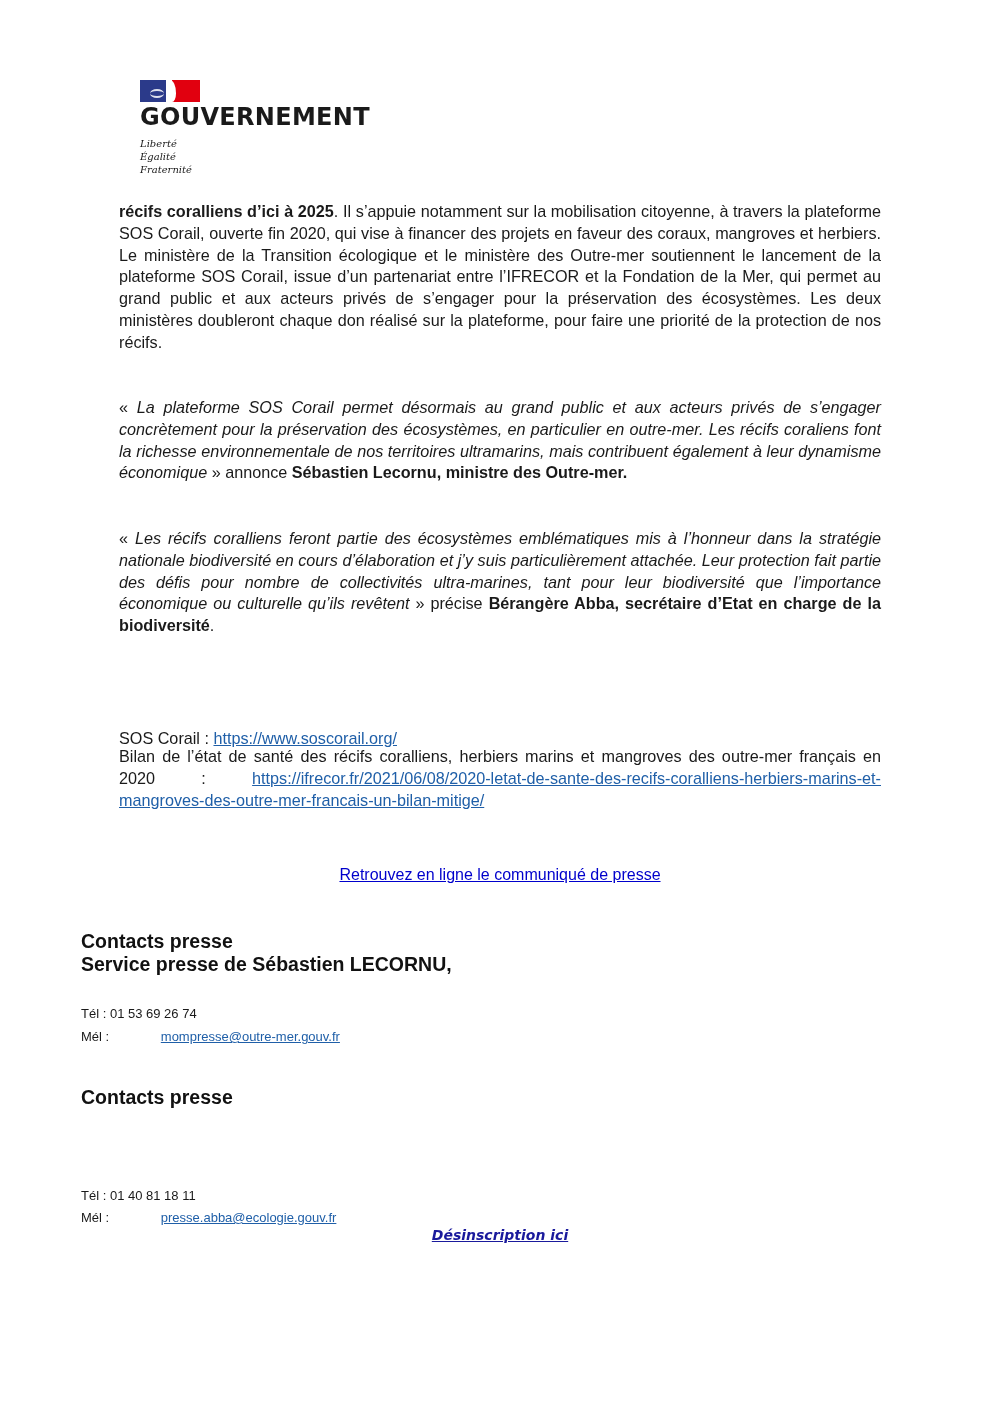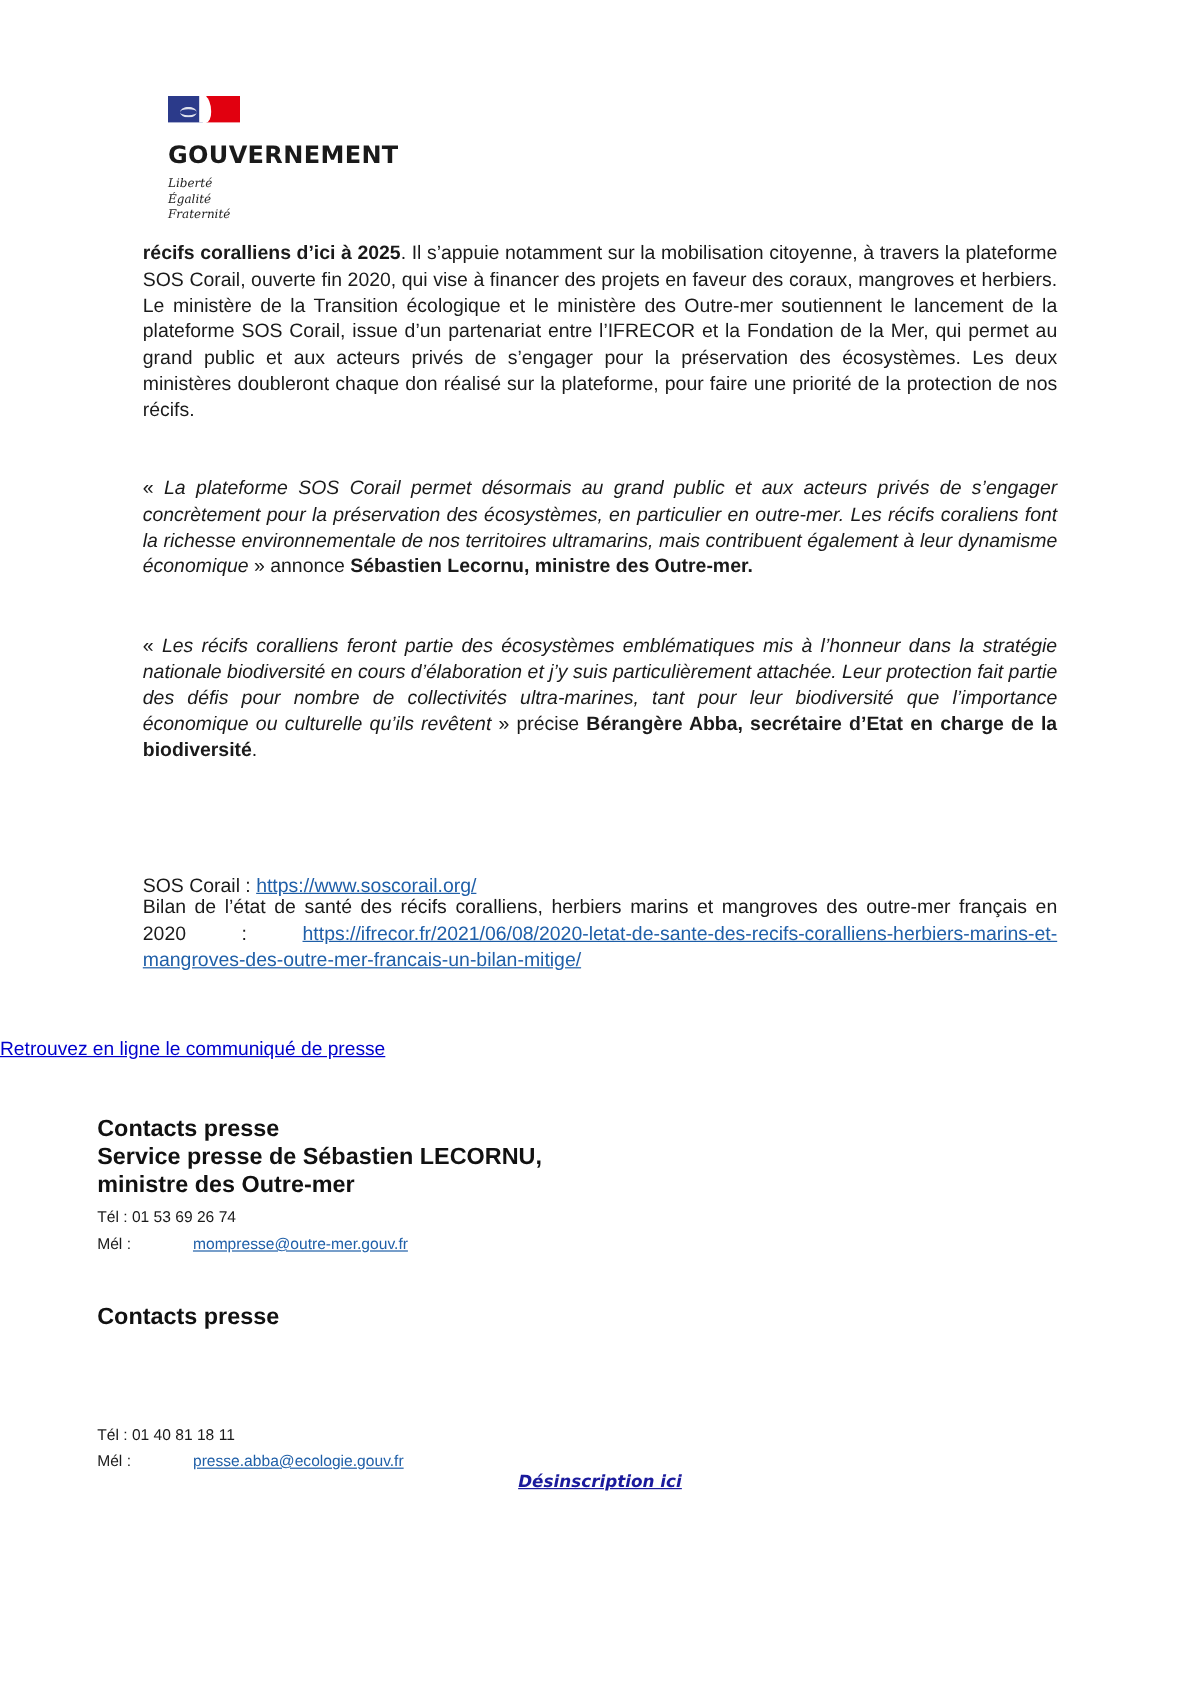--- a/index.html
+++ b/index.html
@@ -6,36 +6,36 @@
   body { width: 1000px; height: 1414px; position: relative; overflow: hidden; color: #1a1a1a; }
   .abs { position: absolute; }
 
   
   .logo { left: 140px; top: 80px; }
   .flag { position: relative; width: 60px; height: 22px; }
   .flag .blue { position: absolute; left: 0; top: 0; width: 29px; height: 22px; background: #2b3a8a; }
   .flag .red { position: absolute; left: 32px; top: 0; width: 28px; height: 22px; background: #e1000f; }
   .flag .profile { position: absolute; left: 26px; top: 0; width: 10px; height: 22px; background: #fff; border-radius: 0 60% 40% 0; }
   .flag .stroke { position: absolute; left: 10px; top: 9px; width: 14px; height: 5px; border-top: 2px solid #ffffff; border-bottom: 2px solid #ffffff; border-radius: 50%; opacity: 0.85; }
-  .gov-title { margin-top: 15px; font-family: "DejaVu Sans", sans-serif; font-weight: bold; font-size: 20px; letter-spacing: 0.3px; color: #1a1a1a; }
+  .gov-title { margin-top: 1px; font-family: "DejaVu Sans", sans-serif; font-weight: bold; font-size: 24px; letter-spacing: 0.3px; color: #1a1a1a; }
   .motto { margin-top: 6px; font-family: "DejaVu Serif", serif; font-style: italic; font-size: 10px; line-height: 13px; color: #1a1a1a; }
 
   
   .txt { font-family: "Liberation Sans", sans-serif; font-size: 16.2px; line-height: 21.8px; text-align: justify; color: #1a1a1a; }
   .col { left: 119px; width: 762px; }
   .para1 { top: 201px; }
   .quote1 { top: 397px; }
   .quote2 { top: 528px; }
   .sos { top: 728px; }
   .bilan { top: 746px; }
   em { font-style: italic; }
   b { font-weight: bold; }
   a.doclink { color: #1f5fa8; text-decoration: underline; }
 
-  .retrouvez { left: 0; width: 1000px; top: 866px; text-align: left; font-family: "Liberation Sans", sans-serif; font-size: 16px; }
+  .retrouvez { left: 0; width: 1000px; top: 866px; text-align: center; font-family: "Liberation Sans", sans-serif; font-size: 16px; }
   .retrouvez a { color: #0000cc; text-decoration: underline; }
 
   
   .contact-head { left: 81px; font-family: "Liberation Sans", sans-serif; font-weight: bold; font-size: 19.5px; line-height: 23px; color: #111; }
   .c1 { top: 930px; }
   .c2 { top: 1086px; }
   .small { left: 81px; font-family: "Liberation Sans", sans-serif; font-size: 13px; color: #1a1a1a; }
   .small a { color: #1f5fa8; text-decoration: underline; margin-left: 48px; }
   .t1 { top: 1006px; }
   .m1 { top: 1029px; }
@@ -70,21 +70,20 @@
 
 <div class="abs txt col sos"><span>SOS Corail : </span><a class="doclink" href="#">https://www.soscorail.org/</a></div>
 
 <div class="abs txt col bilan" style="word-break: break-word;"><span>Bilan de l’état de santé des récifs coralliens, herbiers marins et mangroves des outre-mer français en 2020 : </span><a class="doclink" href="#">https://ifrecor.fr/2021/06/08/2020-letat-de-sante-des-recifs-coralliens-herbiers-marins-et-mangroves-des-outre-mer-francais-un-bilan-mitige/</a></div>
 
 <div class="abs retrouvez"><a href="#">Retrouvez en ligne le communiqué de presse</a></div>
 
 <div class="abs contact-head c1">
   <div>Contacts presse</div>
   <div>Service presse de Sébastien LECORNU,</div>
-  <div>ministre des Outre-mer</div>
 </div>
 <div class="abs small t1"><span>Tél : </span><span>01 53 69  26 74</span></div>
 <div class="abs small m1"><span>Mél : </span><a href="#">mompresse@outre-mer.gouv.fr</a></div>
 
 <div class="abs contact-head c2">
   <div>Contacts presse</div>
 </div>
 <div class="abs small t2"><span>Tél : </span><span>01 40 81 18 11</span></div>
 <div class="abs small m2"><span>Mél : </span><a href="#">presse.abba@ecologie.gouv.fr</a></div>
 

